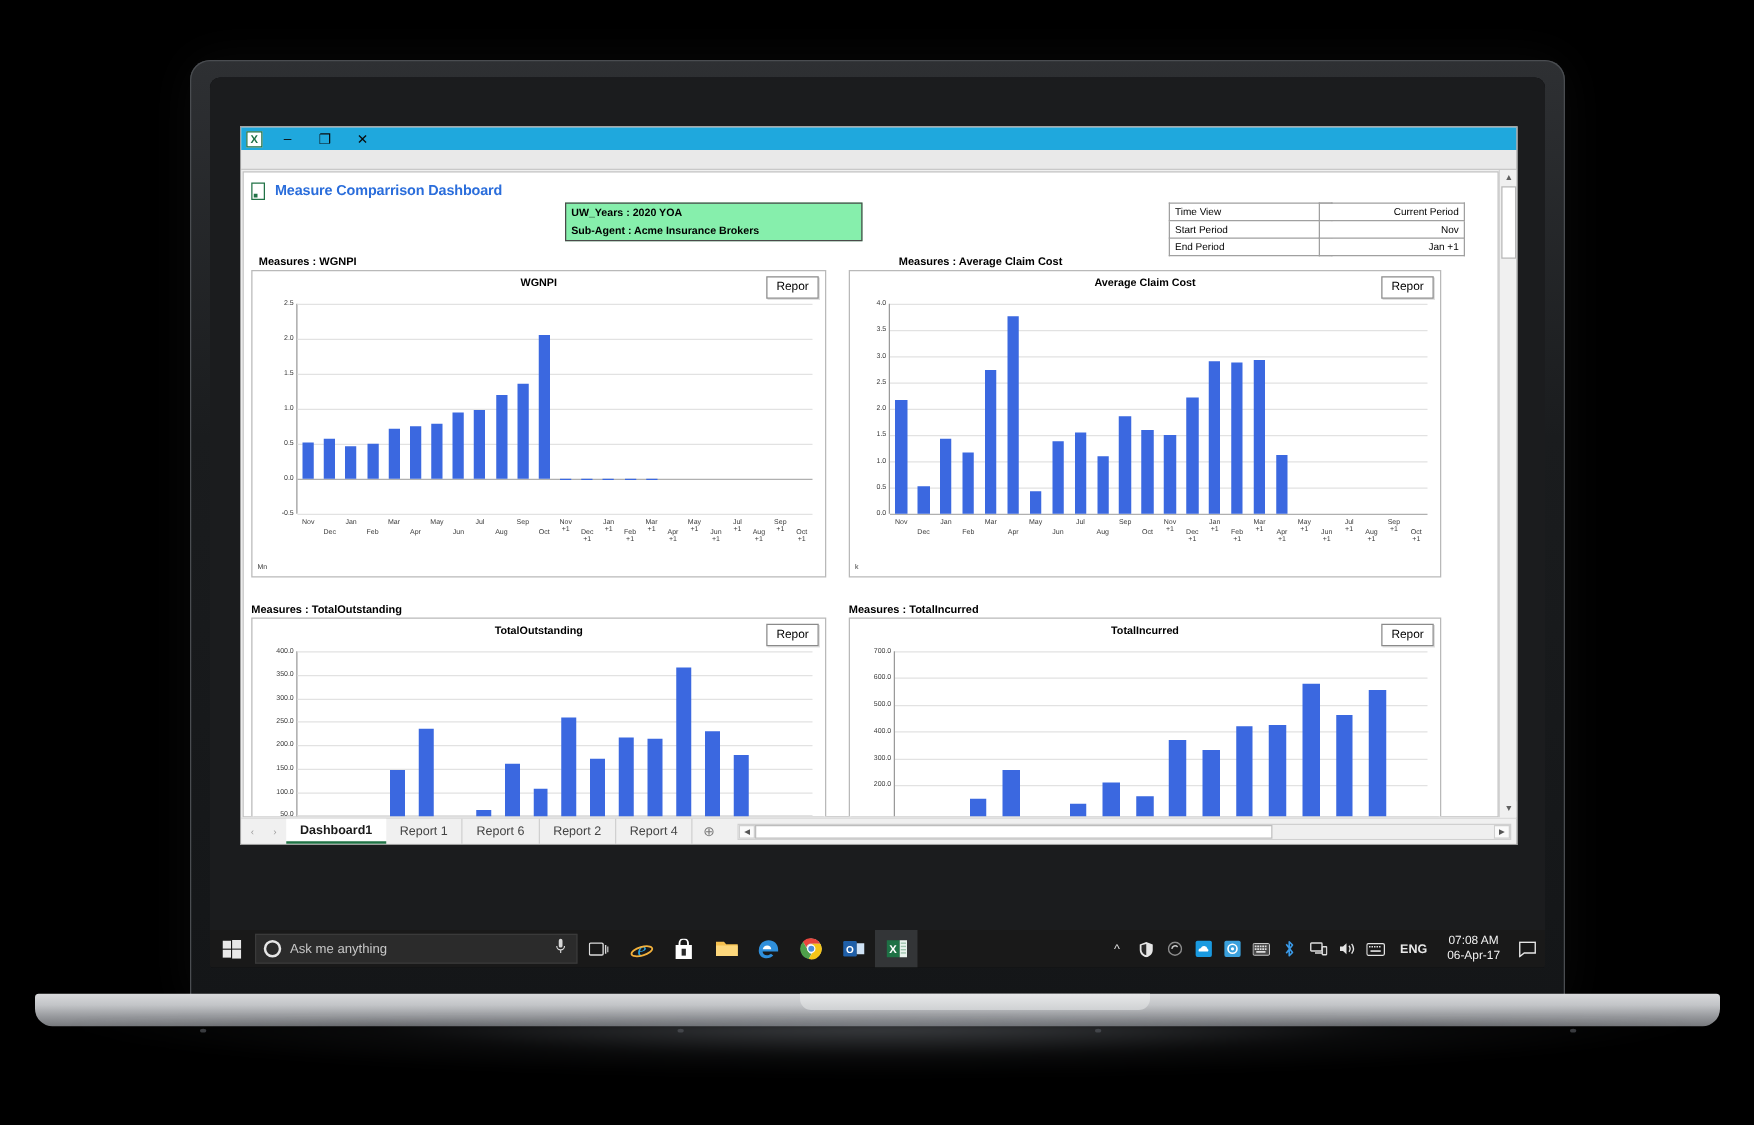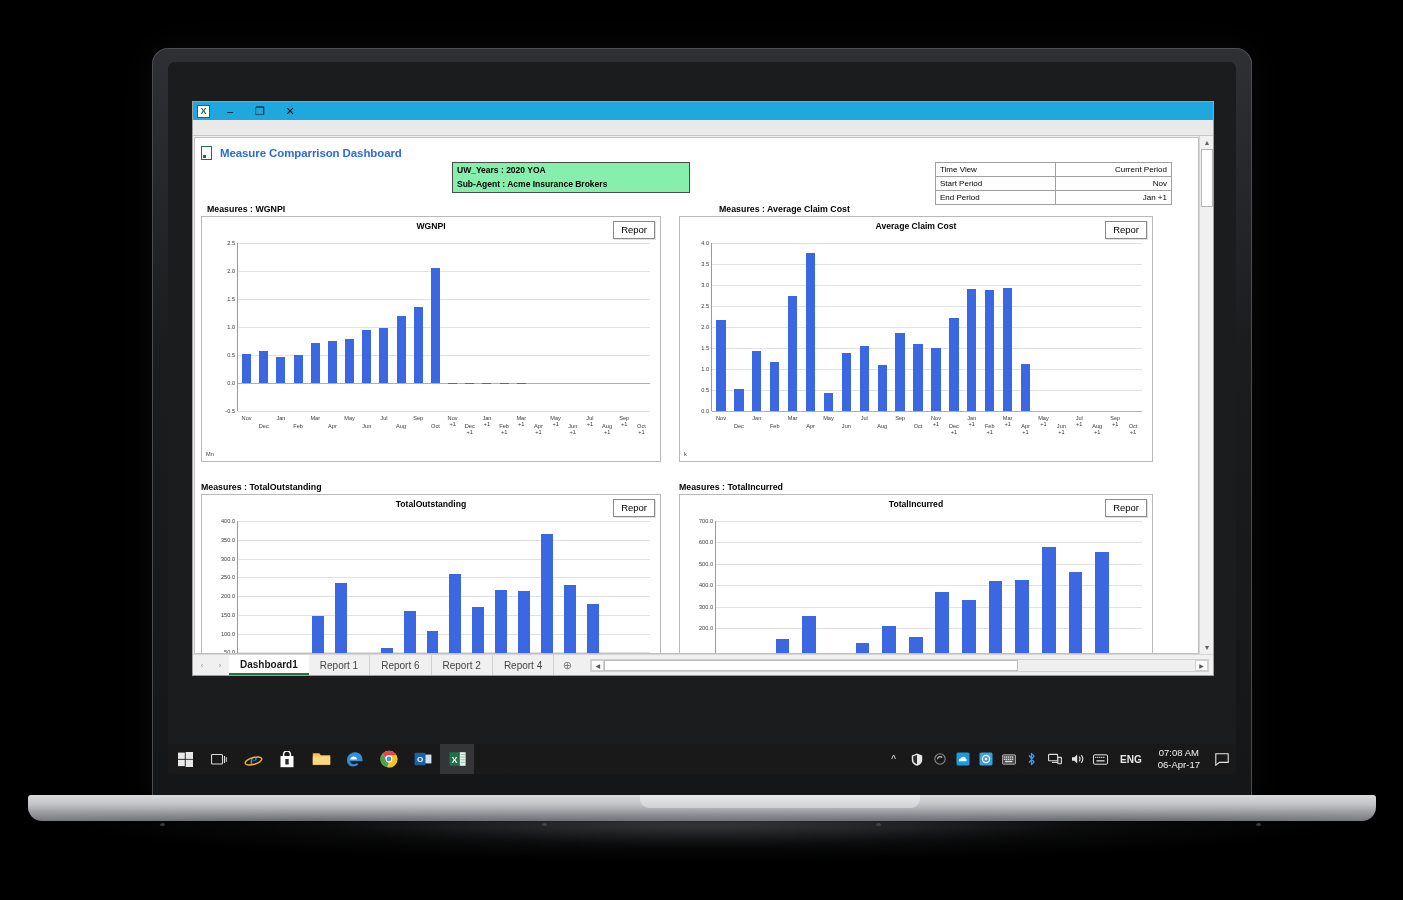--- a/index.html
+++ b/index.html
@@ -721,20 +721,31 @@
 
       <div id="taskbar">
         <div id="start-btn">
           <svg width="15" height="15" viewBox="0 0 15 15">
               <rect x="0" y="0.6" width="6.8" height="6.3" fill="#e8e8e8"></rect>
               <rect x="7.7" y="0" width="7.3" height="6.9" fill="#e8e8e8"></rect>
               <rect x="0" y="7.8" width="6.8" height="6.3" fill="#e8e8e8"></rect>
               <rect x="7.7" y="7.7" width="7.3" height="7.3" fill="#e8e8e8"></rect>
             </svg>
         </div>
+        <div id="search-box">
+          <div id="search-circle"></div>
+          <div id="search-text">Ask me anything</div>
+          <div id="mic-icon">
+            <svg width="9" height="14" viewBox="0 0 9 14">
+                <rect x="3" y="1" width="3" height="7" rx="1.5" fill="#d8d8d8"></rect>
+                <path d="M1.4 6.8a3.1 3.1 0 0 0 6.2 0" stroke="#d8d8d8" stroke-width="0.9" fill="none"></path>
+                <rect x="4.1" y="10" width="0.9" height="2.4" fill="#d8d8d8"></rect>
+              </svg>
+          </div>
+        </div>
         <div class="tb-icon">
           <svg width="16" height="13" viewBox="0 0 16 13">
               <rect x="0.5" y="1.5" width="11" height="9.5" rx="1" stroke="#dcdcdc" stroke-width="1.1" fill="none"></rect>
               <path d="M13.5 3v7" stroke="#dcdcdc" stroke-width="1.1"></path>
               <path d="M15.3 4.2v4.6" stroke="#dcdcdc" stroke-width="1"></path>
             </svg>
         </div>
         <div class="tb-icon">
           <svg width="19" height="19" viewBox="0 0 19 19">
               <text x="9.5" y="15" text-anchor="middle" font-family="Liberation Serif, serif" font-size="16" font-style="italic" fill="#2aa3e0">e</text>

